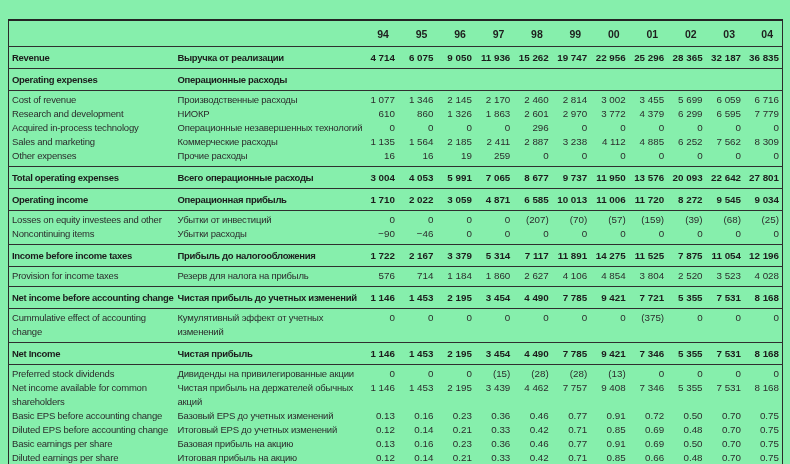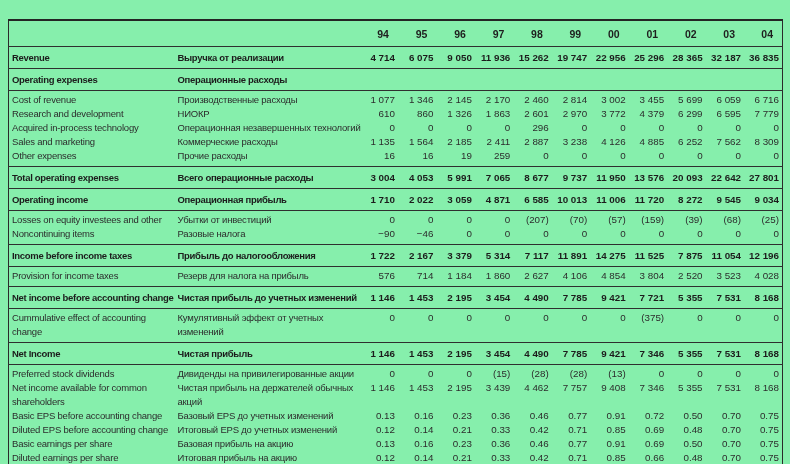--- a/index.html
+++ b/index.html
@@ -143,21 +143,21 @@
           <td class="val">2 601</td>
           <td class="val">2 970</td>
           <td class="val">3 772</td>
           <td class="val">4 379</td>
           <td class="val">6 299</td>
           <td class="val">6 595</td>
           <td class="val">7 779</td>
         </tr>
         <tr>
     <td class="en">Acquired in-process technology</td>
-    <td class="ru">Операционная незавершенных технологий</td>
+    <td class="ru">Операционные незавершенных технологий</td>
   <td class="val">0</td>
           <td class="val">0</td>
           <td class="val">0</td>
           <td class="val">0</td>
           <td class="val">296</td>
           <td class="val">0</td>
           <td class="val">0</td>
           <td class="val">0</td>
           <td class="val">0</td>
           <td class="val">0</td>
@@ -165,21 +165,21 @@
         </tr>
         <tr>
     <td class="en">Sales and marketing</td>
     <td class="ru">Коммерческие расходы</td>
   <td class="val">1 135</td>
           <td class="val">1 564</td>
           <td class="val">2 185</td>
           <td class="val">2 411</td>
           <td class="val">2 887</td>
           <td class="val">3 238</td>
-          <td class="val">4 126</td>
+          <td class="val">4 112</td>
           <td class="val">4 885</td>
           <td class="val">6 252</td>
           <td class="val">7 562</td>
           <td class="val">8 309</td>
         </tr>
         <tr>
     <td class="en">Other expenses</td>
     <td class="ru">Прочие расходы</td>
   <td class="val">16</td>
           <td class="val">16</td>
@@ -233,21 +233,21 @@
           <td class="val">(207)</td>
           <td class="val">(70)</td>
           <td class="val">(57)</td>
           <td class="val">(159)</td>
           <td class="val">(39)</td>
           <td class="val">(68)</td>
           <td class="val">(25)</td>
         </tr>
         <tr>
     <td class="en">Noncontinuing items</td>
-    <td class="ru">Разовые налога</td>
+    <td class="ru">Убытки расходы</td>
   <td class="val">−90</td>
           <td class="val">−46</td>
           <td class="val">0</td>
           <td class="val">0</td>
           <td class="val">0</td>
           <td class="val">0</td>
           <td class="val">0</td>
           <td class="val">0</td>
           <td class="val">0</td>
           <td class="val">0</td>

